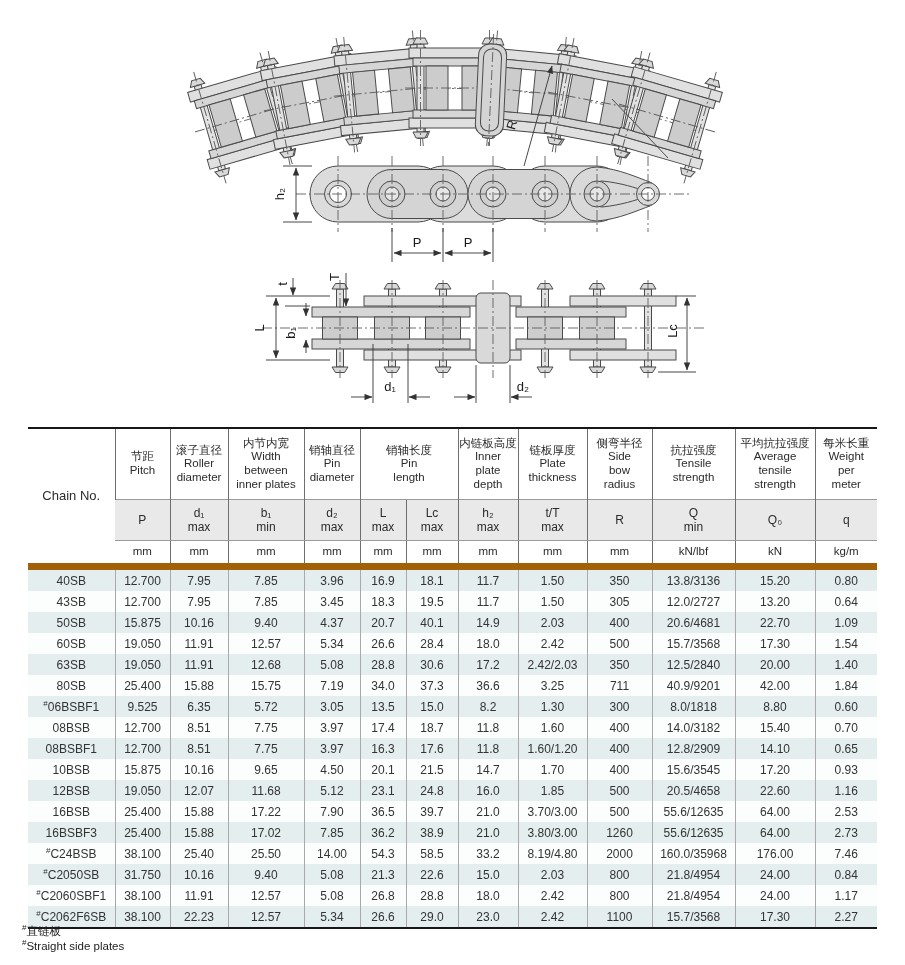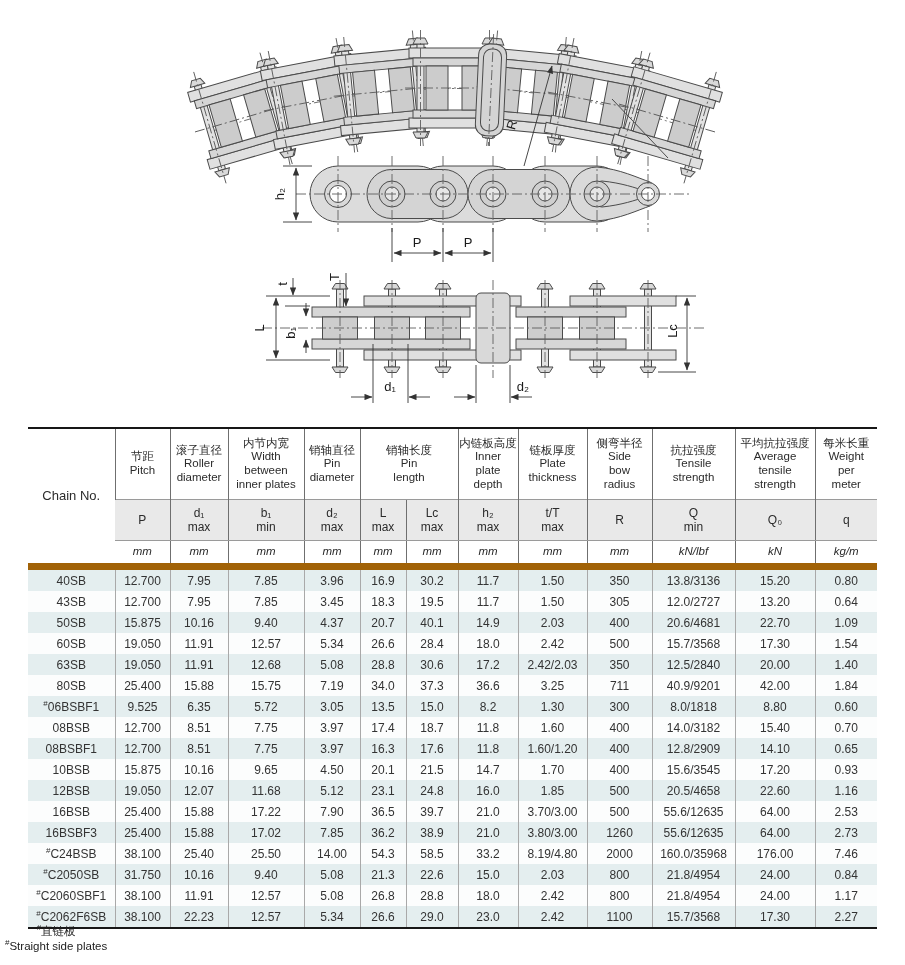--- a/index.html
+++ b/index.html
@@ -8,31 +8,31 @@
   .drawing-svg{position:absolute;left:0;top:0;}
 
   
   table.spec{position:absolute;left:28px;top:427px;width:849px;border-collapse:collapse;table-layout:fixed;
              border-top:2px solid #171717;border-bottom:2px solid #171717;}
   table.spec th, table.spec td{padding:0;font-weight:normal;text-align:center;vertical-align:middle;}
   thead th{border-left:1px solid #6f6f6f;font-size:11.5px;line-height:1.18;color:#2b2b2b;white-space:pre-line;}
   thead tr th:first-child{border-left:none;}
   tr.r1 th{height:70px;background:#ffffff;}
   tr.r2 th{height:40px;background:#e9e9e9;border-top:1px solid #9a9a9a;border-bottom:1px solid #9a9a9a;font-size:12px;}
-  tr.r3 th{height:22px;background:#ffffff;font-size:11.5px;font-style:italic;}
+  tr.r3 th{height:22px;background:#ffffff;font-size:11.5px;}
   th.chain-head{font-size:13px;background:#fff;}
   tbody{border-top:7px solid #a16207;}
   tbody td{border-left:1px solid #a9a9a9;height:21px;font-size:12px;color:#333;}
   tbody tr td:first-child{border-left:none;}
   tbody tr:nth-child(odd){background:#e4eeef;}
   tbody tr:nth-child(even){background:#fcfdfd;}
   sup{font-size:8px;line-height:0;vertical-align:super;}
 
   
-  .footnotes{position:absolute;left:5px;top:924px;font-size:11.5px;color:#222;line-height:15px;text-align:center;}
+  .footnotes{position:absolute;left:22px;top:924px;font-size:11.5px;color:#222;line-height:15px;}
 
   
   .sh{stroke:#4b4b4b;stroke-width:1;}
   .ln{stroke:#4b4b4b;stroke-width:1;fill:none;}
   .cl{stroke:#5d5d5d;stroke-width:0.9;stroke-dasharray:10 3 2 3;fill:none;}
   .dim{stroke:#333;stroke-width:0.9;fill:none;}
   .lbl{font-family:"Liberation Sans",sans-serif;font-size:13px;fill:#1a1a1a;}
 </style>
 </head>
 <body>
@@ -337,21 +337,21 @@
       </tr>
     </thead>
     <tbody>
         <tr>
           <td>40SB</td>
           <td>12.700</td>
           <td>7.95</td>
           <td>7.85</td>
           <td>3.96</td>
           <td>16.9</td>
-          <td>30.2</td>
+          <td>18.1</td>
           <td>11.7</td>
           <td>1.50</td>
           <td>350</td>
           <td>13.8/3136</td>
           <td>15.20</td>
           <td>0.80</td>
         </tr>
         <tr>
           <td>43SB</td>
           <td>12.700</td>

